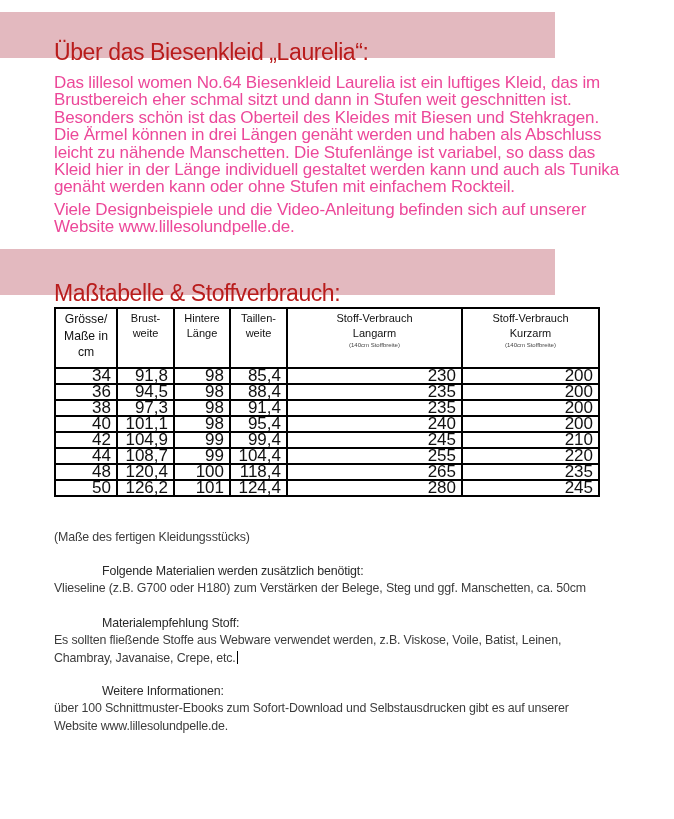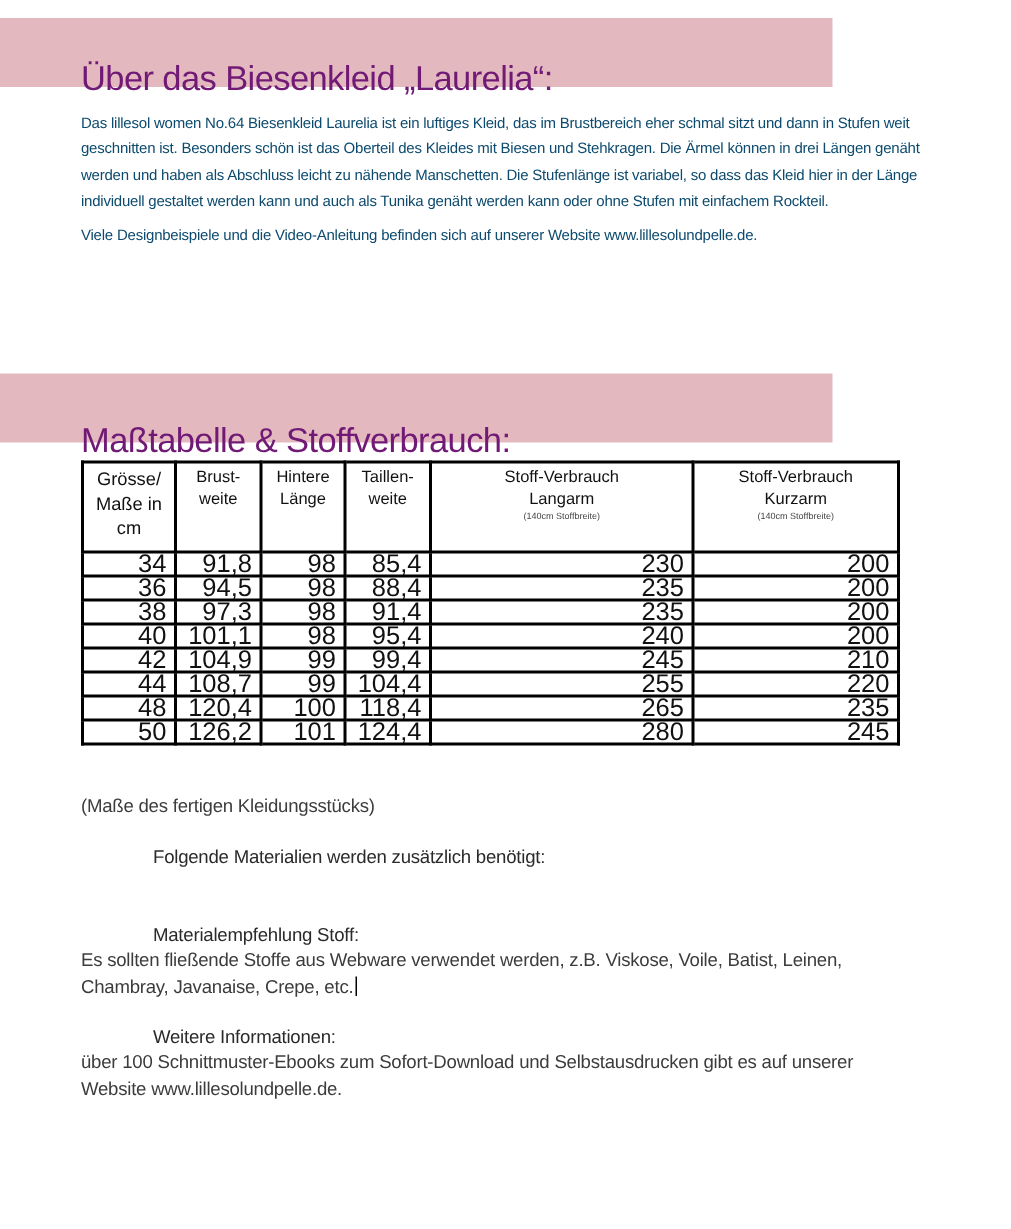--- a/index.html
+++ b/index.html
@@ -21,36 +21,36 @@
       width: 555px;
       height: 46px;
       background: #e3b9bf;
     }
     .banner-title {
       position: absolute;
       left: 54px;
       top: 0;
       height: 46px;
       line-height: 50px;
-      color: #701a75;
+      color: #b91c1c;
       font-size: 23px;
       font-weight: normal;
       letter-spacing: -0.4px;
       white-space: nowrap;
     }
     #banner1 { top: 12px; }
     #banner2 { top: 249px; }
 
     .text-block {
       position: absolute;
       left: 54px;
       width: 570px;
-      font-size: 10px;
+      font-size: 17px;
       line-height: 17.4px;
-      color: #0c4a6e;
+      color: #ec4899;
       letter-spacing: -0.15px;
     }
     .text-block p { margin: 0; }
     #intro { top: 74px; }
     #intro .p2 { margin-top: 5px; }
 
     table.sizes {
       position: absolute;
       left: 54px;
       top: 307px;
@@ -231,20 +231,21 @@
         <td>280</td>
         <td>245</td>
       </tr>
     </tbody>
 </table>
 
 <div class="note" id="caption">(Maße des fertigen Kleidungsstücks)</div>
 
 <div class="note" id="materials">
   <div class="head">Folgende Materialien werden zusätzlich benötigt:</div>
+  <div>Vlieseline (z.B. G700 oder H180) zum Verstärken der Belege, Steg und ggf. Manschetten, ca. 50cm</div>
 </div>
 
 <div class="note" id="fabric">
   <div class="head">Materialempfehlung Stoff:</div>
   <div>Es sollten fließende Stoffe aus Webware verwendet werden, z.B. Viskose, Voile, Batist, Leinen,</div>
   <div><span>Chambray, Javanaise, Crepe, etc.</span><span class="cursor"></span></div>
 </div>
 
 <div class="note" id="more">
   <div class="head">Weitere Informationen:</div>

